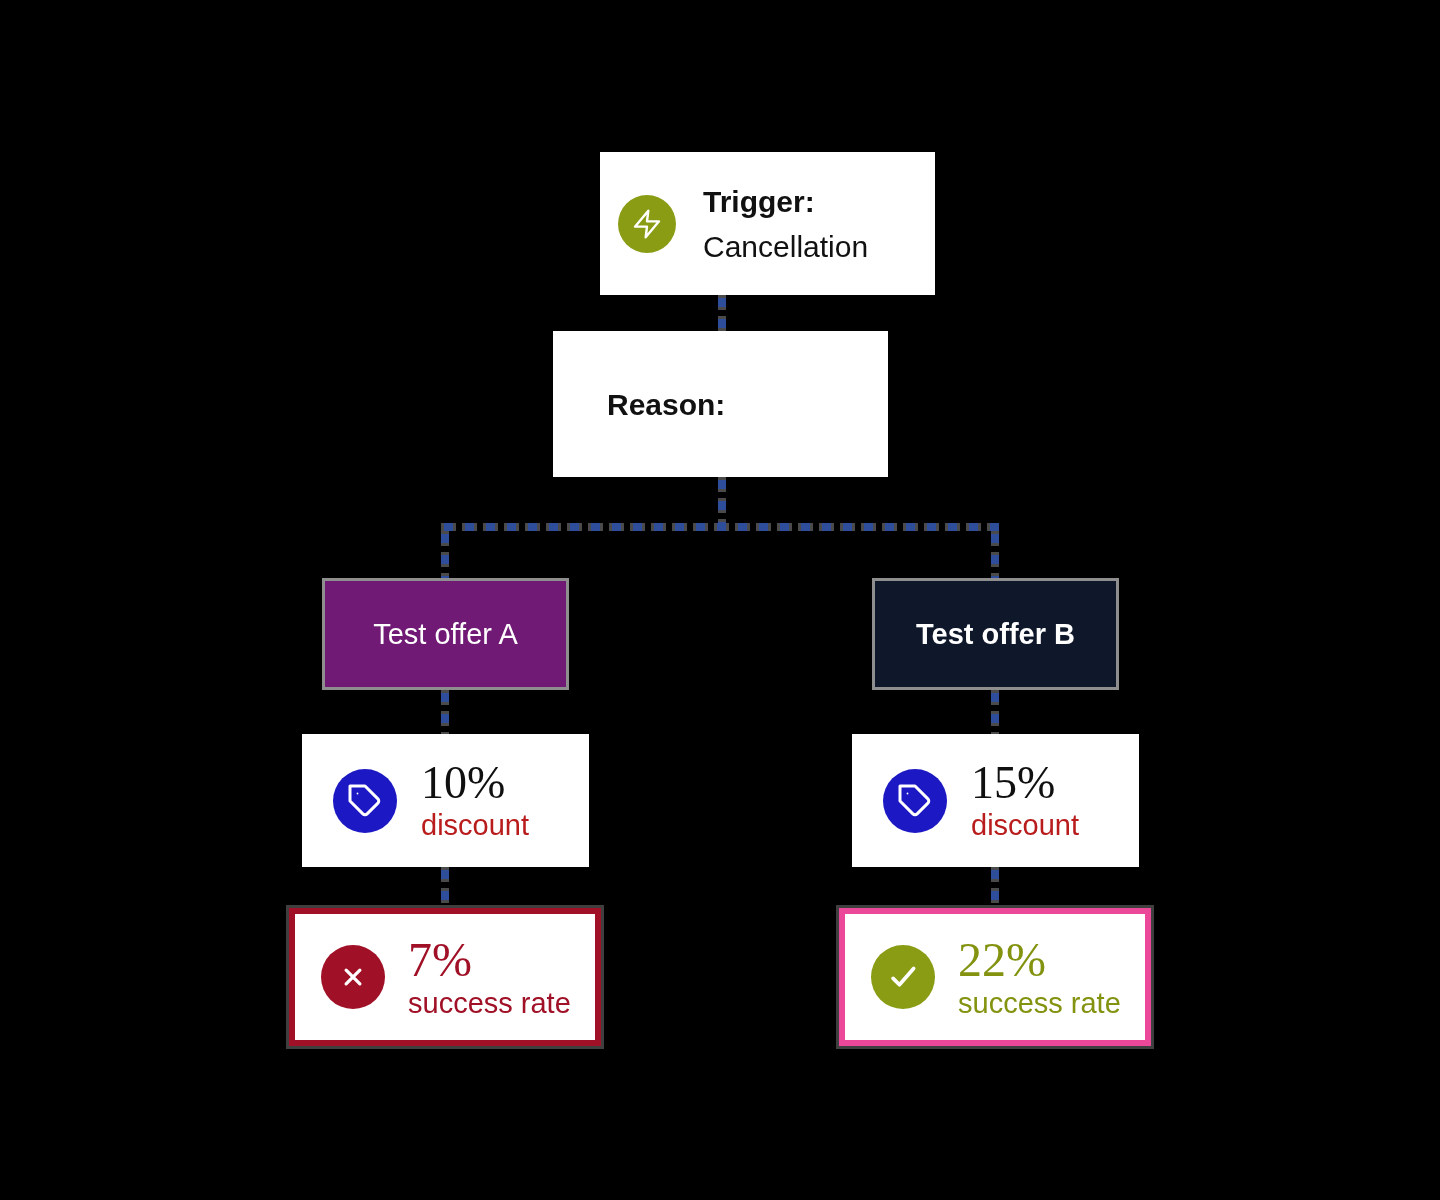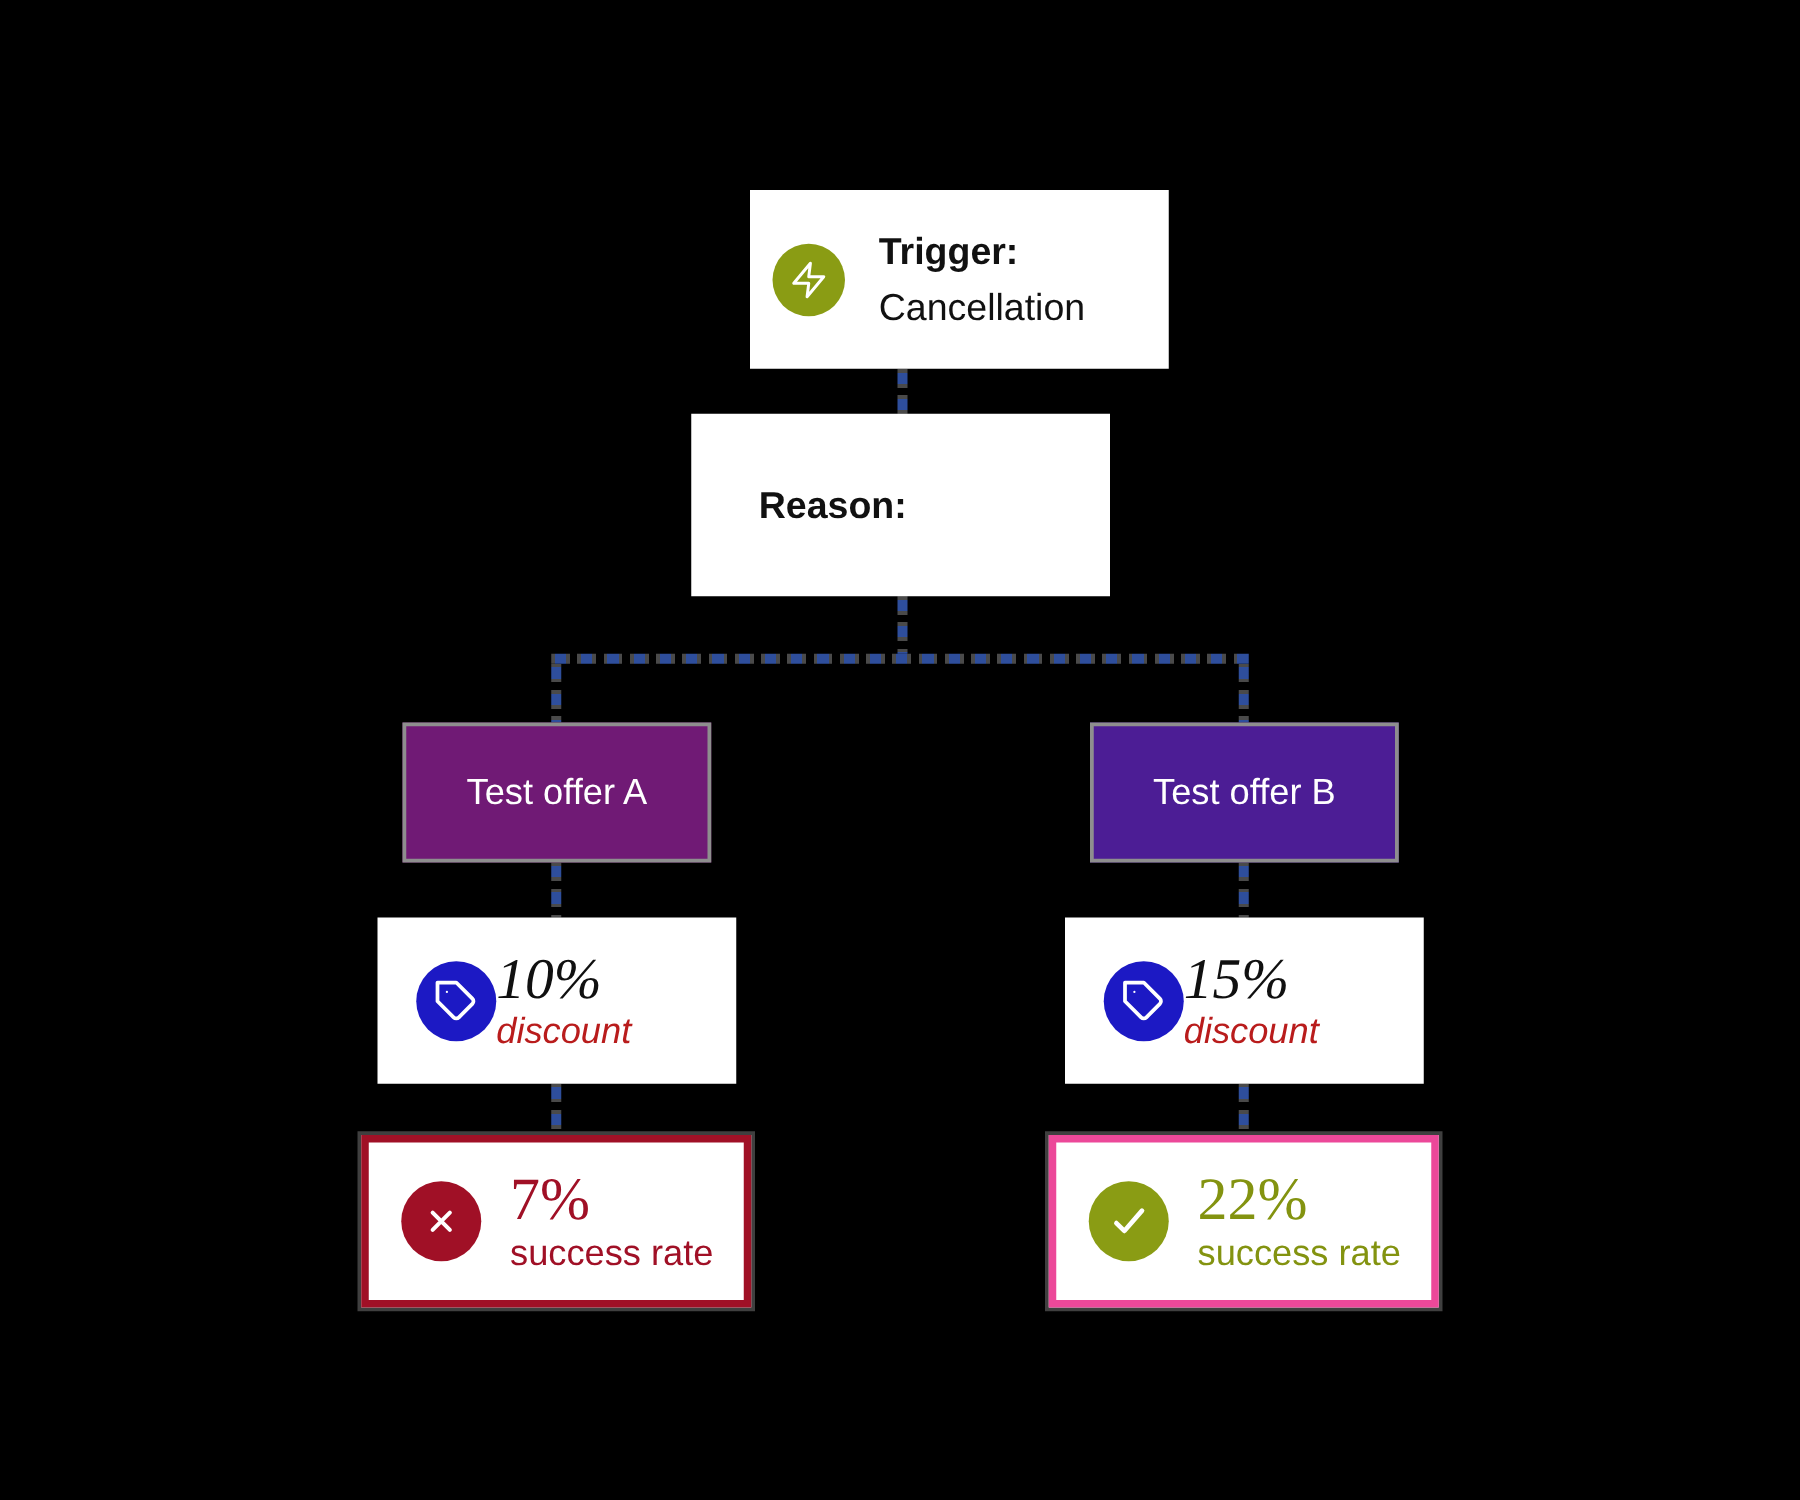--- a/index.html
+++ b/index.html
@@ -47,25 +47,25 @@
 
   
   #reason-box{left:553px;top:331px;width:335px;height:146px;
     display:flex;flex-direction:column;justify-content:center;padding-left:54px;}
 
   
   .offer{height:112px;width:247px;border:3px solid #8e8e8e;
     display:flex;align-items:center;justify-content:center;
     color:#ffffff;font-size:29px;font-weight:500;}
   #offer-a{left:322px;top:578px;background:#701a75;}
-  #offer-b{left:872px;top:578px;background:#4c1d95;}
+  #offer-b{left:872px;top:578px;background:#0f172a;font-weight:bold;}
 
   
   .discount{width:287px;height:133px;display:flex;align-items:center;
-    padding-left:31px;font-style:italic;}
+    padding-left:31px;gap:24px;}
   #discount-a{left:302px;top:734px;}
   #discount-b{left:852px;top:734px;}
   .discount .icircle{width:64px;height:64px;}
   .big-num{font-family:"Liberation Serif",serif;font-weight:400;
     font-size:46px;line-height:50px;color:#101010;}
   .small-lbl{font-size:29px;line-height:35px;color:#b91c1c;}
 
   
   .result{width:312px;height:138px;display:flex;align-items:center;
     padding-left:26px;gap:23px;box-shadow:0 0 0 3px #3f3f3f;}

